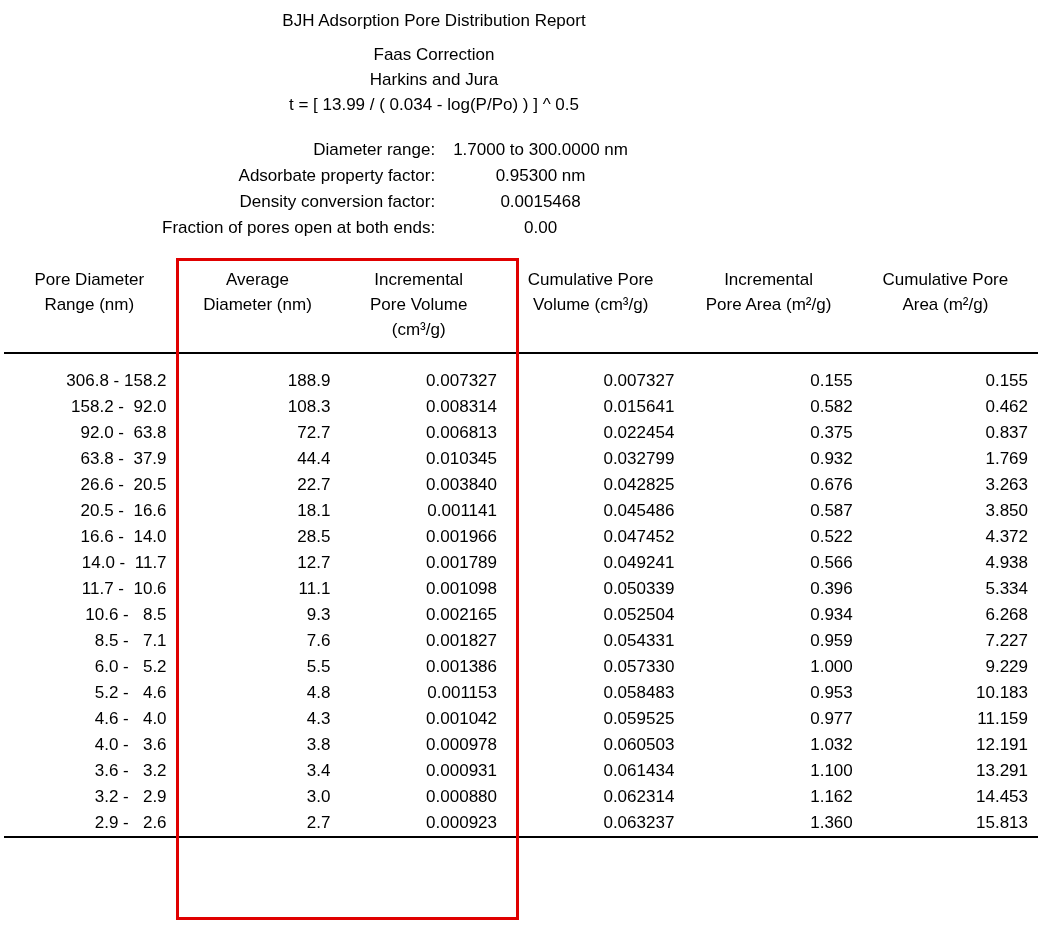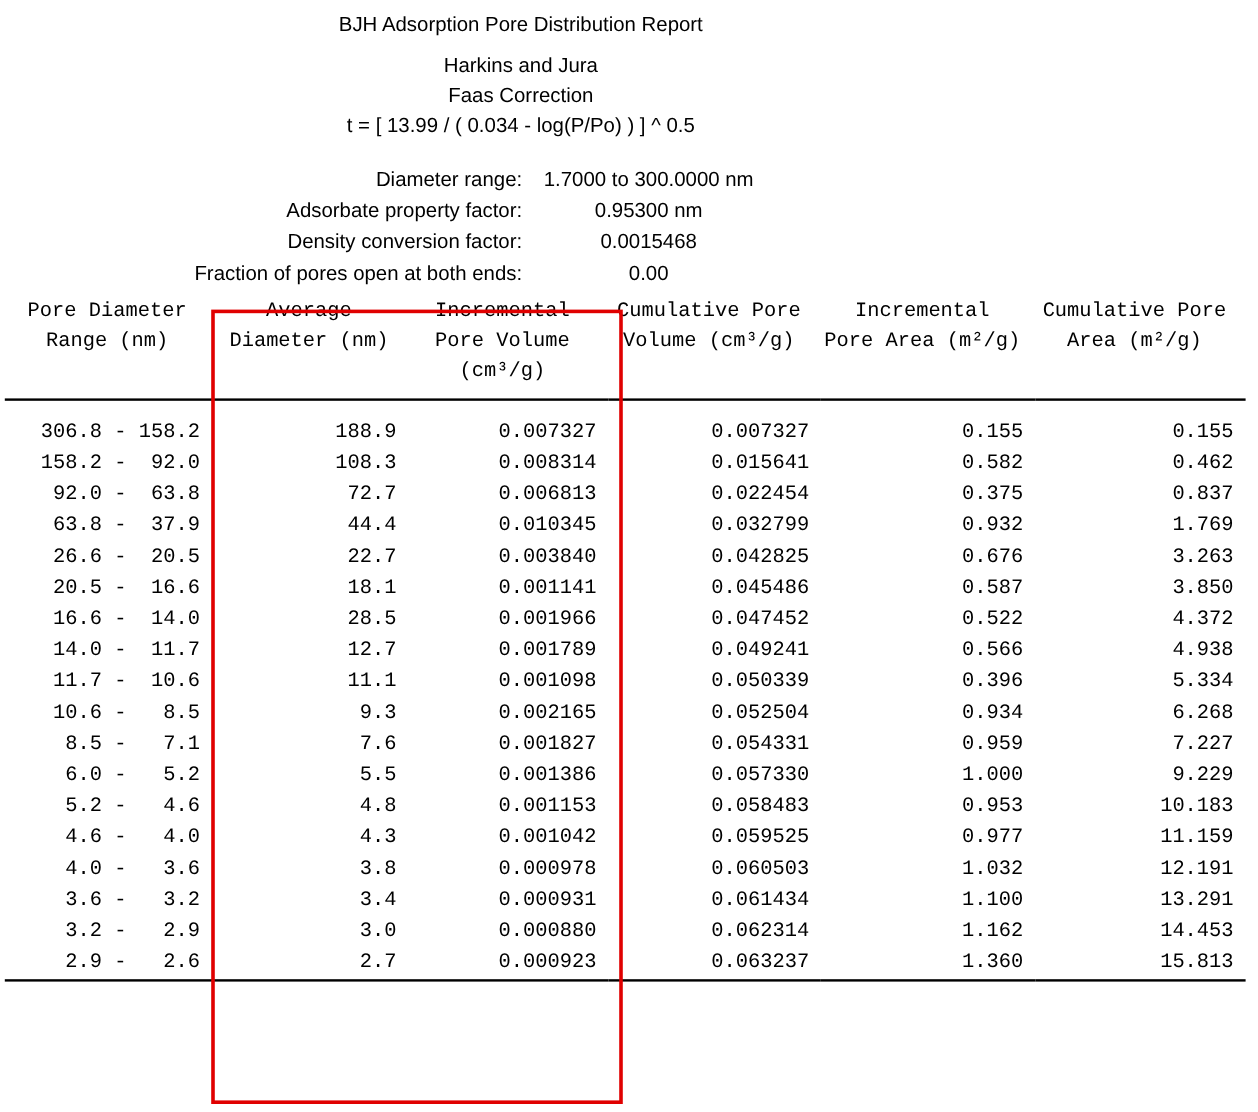--- a/index.html
+++ b/index.html
@@ -49,22 +49,21 @@
   }
   .param-label {
     text-align: right;
     padding-right: 18px;
   }
   .param-value { text-align: center; }
 
   
   .table-wrap {
     position: relative;
-    margin-top: 4px;
-    font-family: Liberation Mono, monospace;
+    margin-top: 24px;
   }
   table.data {
     border-collapse: collapse;
     width: 1034px;
     margin-left: 4px;
     table-layout: fixed;
   }
   table.data th {
     font-weight: normal;
     font-size: 17px;
@@ -133,22 +132,22 @@
     box-sizing: border-box;
   }
 </style>
 </head>
 <body>
 
 <div class="page">
 
   <div class="title-block">
     <div class="line title-main">BJH Adsorption Pore Distribution Report</div>
+    <div class="line">Faas Correction</div>
     <div class="line">Harkins and Jura</div>
-    <div class="line">Faas Correction</div>
     <div class="line">t = [ 13.99 / ( 0.034 - log(P/Po) ) ] ^ 0.5</div>
   </div>
 
   <div class="params">
     <div class="param-row">
       <div class="param-label">Diameter range:</div>
       <div class="param-value">1.7000 to 300.0000 nm</div>
     </div>
     <div class="param-row">
       <div class="param-label">Adsorbate property factor:</div>

